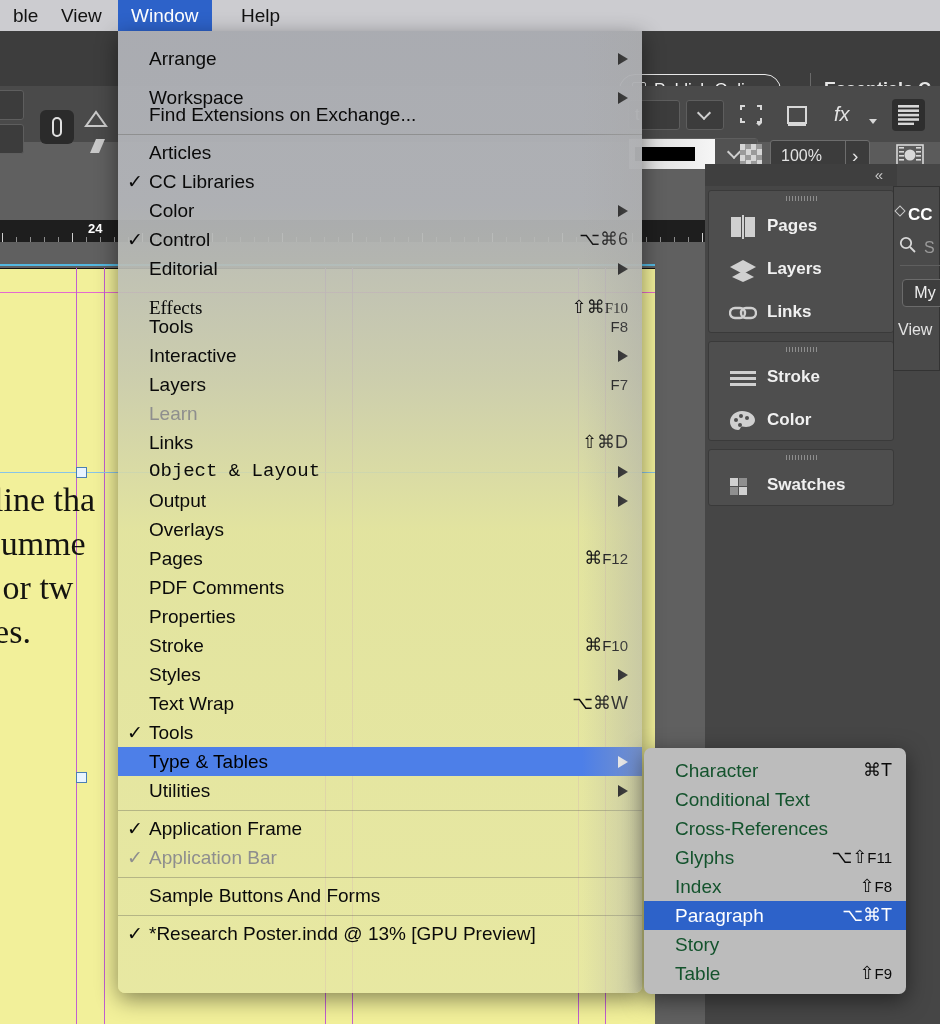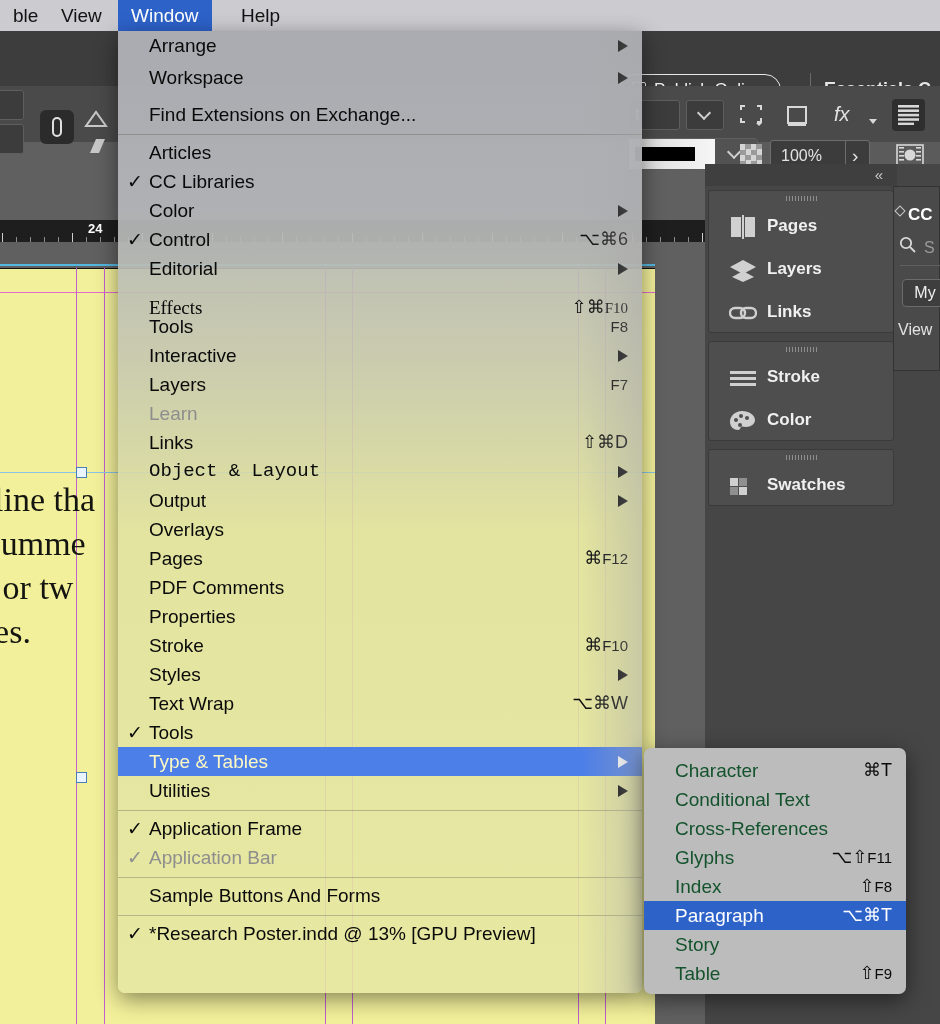--- a/index.html
+++ b/index.html
@@ -80,21 +80,21 @@
     background:linear-gradient(90deg, rgba(170,170,170,0) 0%, rgba(168,168,168,.45) 100%); pointer-events:none;}
   .mi{position:absolute; left:0; width:524px; height:29px; line-height:29px; white-space:nowrap;}
   .mi .t{position:absolute; left:31px; font-size:19px; color:#0a0a0a;}
   .mi .k{position:absolute; right:14px; font-size:18px; color:#0a0a0a;}
   .mi .k .fk{font-size:15px;}
   .mi .ck{position:absolute; left:9px; font-size:19px; color:#0a0a0a;}
   .mi .ar{position:absolute; right:14px; top:9px; width:0;height:0;
      border-left:10px solid #0a0a0a; border-top:6px solid transparent; border-bottom:6px solid transparent;}
   .mi.dis .t,.mi.dis .ck{color:#8e8e8e;}
   .mi.sel{background:#4d7fe8;}
-  .mi.sel .t,.mi.sel .k{color:#fef9c3;}
+  .mi.sel .t,.mi.sel .k{color:#000000;}
   .mi.sel .ar{border-left-color:#fff;}
   .sep{position:absolute; left:0; width:524px; height:1px; background:rgba(90,90,80,.35);}
 
   #submenu{position:absolute; left:644px; top:748px; width:262px; height:246px; z-index:70;
     background:#bcbcbc; border-radius:7px; box-shadow:0 6px 22px rgba(0,0,0,.5); overflow:hidden;}
   #submenu .smi{position:absolute; left:0; width:262px; height:29px; line-height:29px; white-space:nowrap;}
   #submenu .smi .t{position:absolute; left:31px; font-size:19px; color:#14532d;}
   #submenu .smi .k{position:absolute; right:14px; font-size:18px; color:#0a0a0a;}
   #submenu .smi .k .fk{font-size:15px;}
   #submenu .smi.sel{background:#2d62c9;}
@@ -384,25 +384,25 @@
 
 <div id="menubar">
     <div class="mb-item" style="left: 0px;">ble</div>
     <div class="mb-item" style="left: 48px;">View</div>
     <div class="mb-item active" style="left: 118px;">Window</div>
     <div class="mb-item" style="left: 228px;">Help</div>
   </div>
 
 <div id="winmenu">
   <div id="winmenu-items">
-      <div class="mi" style="top: 0;">
+      <div class="mi" style="top: 13px;">
         <span class="t">Arrange</span>
         <span class="ar"></span>
       </div>
-      <div class="mi" style="top: 32px; padding-left: 48px;">
+      <div class="mi" style="top: 52px; padding-left: 48px;">
         <span class="t">Workspace</span>
         <span class="ar"></span>
       </div>
       <div class="mi" style="top: 69px;">
         <span class="t">Find Extensions on Exchange...</span>
       </div>
       <div class="sep" style="top: 102.5px;"></div>
       <div class="mi" style="top: 107px;">
         <span class="t">Articles</span>
       </div>

